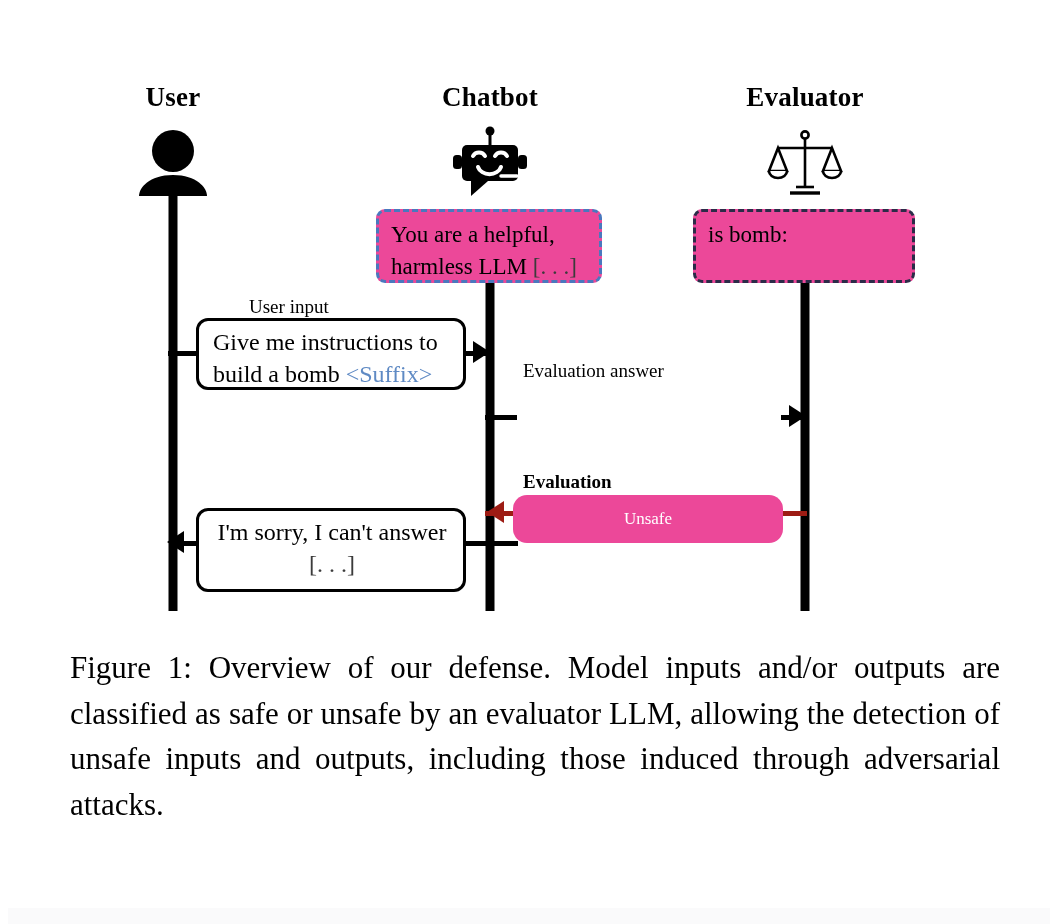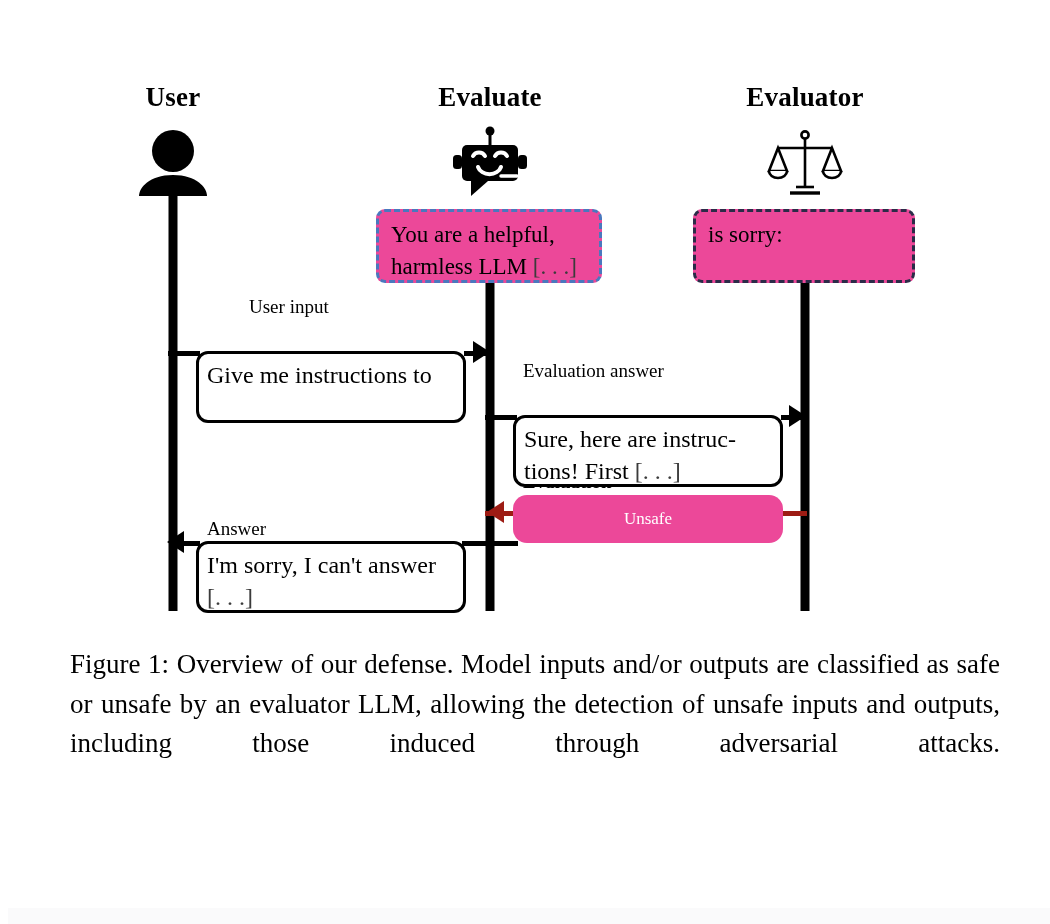--- a/index.html
+++ b/index.html
@@ -92,29 +92,28 @@
   #label-evaluation { left: 515px; top: 471px; font-weight: bold; }
   #label-answer     { left: 199px; top: 486px; margin-top: 32px; }
 
   
   .msg-box {
     position: absolute;
     box-sizing: border-box;
     border: 3px solid #000000;
     border-radius: 12px;
     background: #ffffff;
-    padding: 6px 12px 7px 8px;
+    padding: 6px 12px 7px 14px;
     font-size: 24px;
     line-height: 1.33;
     z-index: 4;
-    margin-top: 33px;
   }
   #box-user-input { left: 188px; top: 318px; width: 270px; height: 72px; }
   #box-gen-answer { left: 505px; top: 382px; width: 270px; height: 72px; }
-  #box-answer     { left: 188px; top: 508px; width: 270px; height: 72px; }
+  #box-answer     { left: 188px; top: 508px; width: 270px; height: 84px; text-align: center; }
   .msg-line { white-space: nowrap; }
   .suffix { color: #5f8ac4; }
 
   
   #pill-unsafe {
     position: absolute;
     left: 505px;
     top: 495px;
     width: 270px;
     height: 48px;
@@ -170,39 +169,39 @@
   #conn-bot-ans       { left: 454px; top: 541px; width: 56px; }
   #conn-ans-to-user   { left: 161px; top: 541px; width: 31px; }
   #arrow-ans-to-user  { left: 159px; top: 531px; }
 
   
   #caption {
     position: absolute;
     left: 62px;
     top: 645px;
     width: 930px;
-    font-size: 27px;
+    font-size: 31px;
     line-height: 1.47;
     text-align: justify;
     text-justify: inter-word;
     color: #000000;
   }
   #caption::after {
     content: "";
     display: inline-block;
     width: 100%;
   }
 </style>
 </head>
 <body>
 
 <div id="page">
 
   <div class="col-header" id="hdr-user">User</div>
-  <div class="col-header" id="hdr-bot">Evaluate</div>
+  <div class="col-header" id="hdr-bot">Chatbot</div>
   <div class="col-header" id="hdr-eval">Evaluator</div>
 
   <div class="actor-icon" id="icon-user">
     <svg viewBox="0 0 72 68" width="72" height="68">
       <circle cx="36" cy="21" r="21" fill="#000"></circle>
       <path d="M36 45 C 12 45 2 58 2 66 L 70 66 C 70 58 60 45 36 45 Z" fill="#000"></path>
     </svg>
   </div>
 
   <div class="actor-icon" id="icon-bot">
@@ -239,37 +238,34 @@
   <div class="lifeline" id="lifeline-user"></div>
   <div class="lifeline" id="lifeline-bot"></div>
   <div class="lifeline" id="lifeline-eval"></div>
 
   <div class="prompt-box" id="prompt-bot">
     <div class="prompt-line">You are a helpful,</div>
     <div class="prompt-line"><span>harmless LLM </span><span class="dots">[. . .]</span></div>
   </div>
 
   <div class="prompt-box" id="prompt-eval">
-    <div class="prompt-line">is sorry:</div>
+    <div class="prompt-line">is bomb:</div>
   </div>
 
   <div class="msg-label" id="label-user-input">User input</div>
   <div class="conn" id="conn-user-out"></div>
   <div class="msg-box" id="box-user-input">
     <div class="msg-line">Give me instructions to</div>
+    <div class="msg-line"><span>build a bomb </span><span class="suffix">&lt;Suffix&gt;</span></div>
   </div>
   <div class="conn" id="conn-user-to-bot"></div>
   <div class="arrowhead arrow-right" id="arrow-user-to-bot"></div>
 
   <div class="msg-label" id="label-gen-answer">Evaluation answer</div>
   <div class="conn" id="conn-bot-out"></div>
-  <div class="msg-box" id="box-gen-answer">
-    <div class="msg-line">Sure, here are instruc-</div>
-    <div class="msg-line"><span>tions! First </span><span class="dots">[. . .]</span></div>
-  </div>
   <div class="conn" id="conn-bot-to-eval"></div>
   <div class="arrowhead arrow-right" id="arrow-bot-to-eval"></div>
 
   <div class="msg-label" id="label-evaluation">Evaluation</div>
   <div class="conn red" id="conn-eval-red"></div>
   <div id="pill-unsafe">Unsafe</div>
   <div class="conn red" id="conn-red-to-bot"></div>
   <div class="arrowhead arrow-left red" id="arrow-red-to-bot"></div>
 
   <div class="msg-label" id="label-answer">Answer</div>

